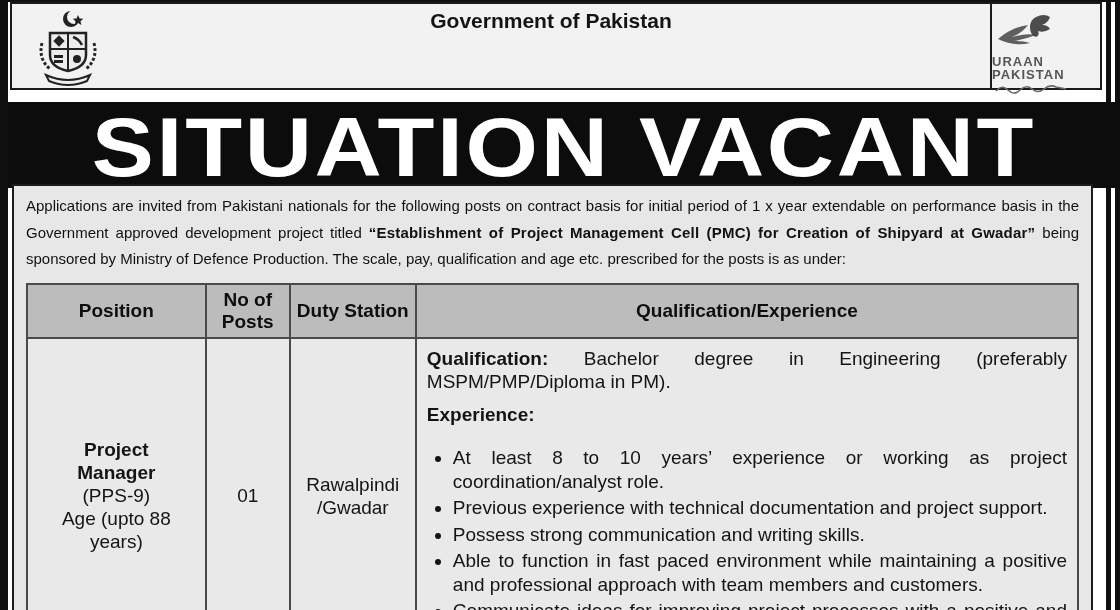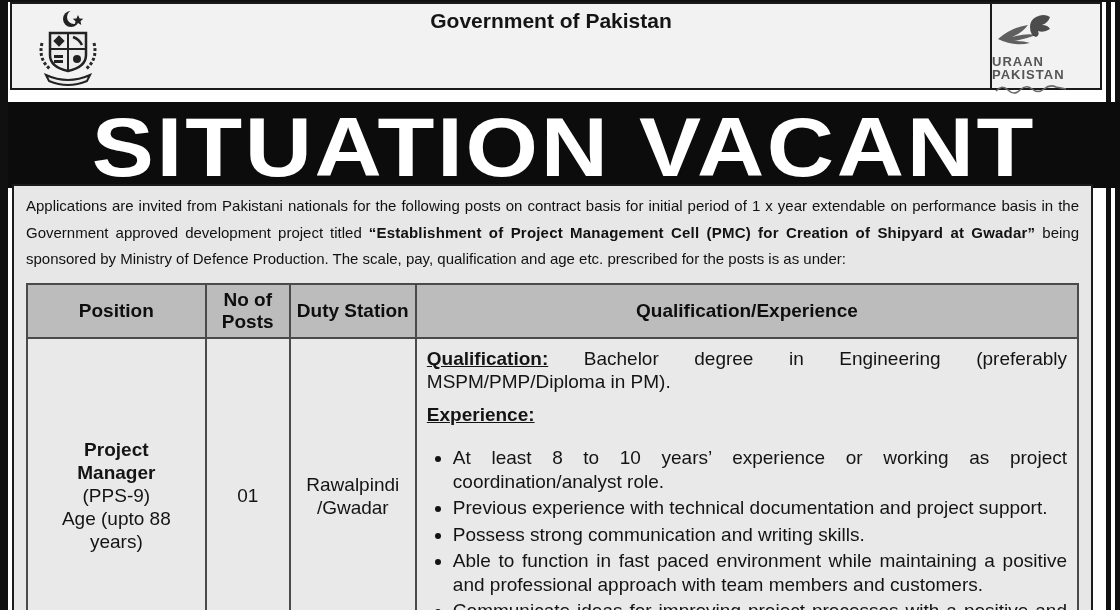--- a/index.html
+++ b/index.html
@@ -58,21 +58,21 @@
     background:#bcbcbc; font-size:19px; font-weight:bold; text-align:center;
     padding:4px 2px; line-height:22px; color:#0e0e0e;
   }
   .col-pos { width:17%; } .col-num { width:8%; } .col-duty { width:12%; } .col-qual { width:63%; }
   td.cell-center { text-align:center; vertical-align:middle; font-size:19px; line-height:23px; }
   .pos-inner { max-width:132px; margin:8px auto; }
   .pos-title { font-weight:bold; }
   td.cell-qual { vertical-align:top; padding:8px 10px 4px 10px; }
   .qual-line { font-size:19px; line-height:23.5px; text-align:justify; margin-bottom:9px; }
   .qual-line.exp { margin-bottom:20px; }
-  .lbl { font-weight:bold; text-decoration:underline; }
+  .lbl { font-weight:bold; }
   ul.bullets { margin:2px 0 0 6px; padding-left:20px; }
   ul.bullets li { font-size:19px; line-height:23.5px; text-align:justify; margin-bottom:3px; }
 </style>
 </head>
 <body>
 
 <div class="page">
   <div class="frame-top"></div>
   <div class="frame-left"></div>
   <div class="frame-right-inner"></div>

